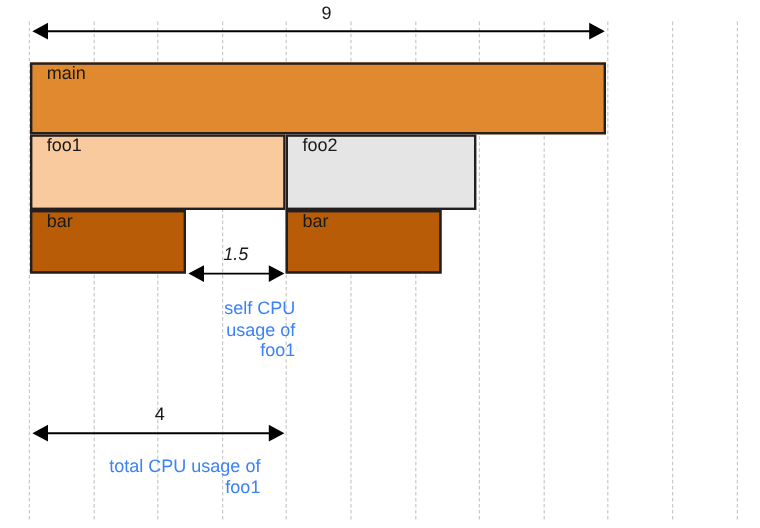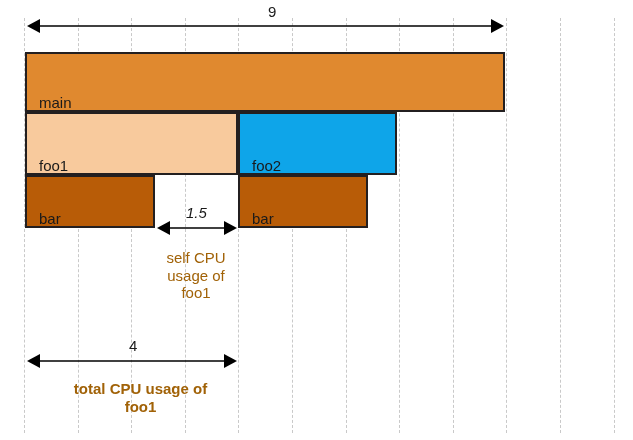--- a/index.html
+++ b/index.html
@@ -29,34 +29,34 @@
     top: 18px;
     width: 0;
     height: 415px;
     border-left: 1px dashed #c9c9c9;
   }
   .frame {
     position: absolute;
     box-sizing: border-box;
     border: 2px solid #0f766e;
     display: flex;
-    align-items: flex-end;
+    align-items: flex-start;
   }
   .frame-label {
     font-size: 15px;
     color: #1a1a1a;
     padding-left: 12px;
     line-height: 1;
     white-space: nowrap;
   }
   .annot-text {
     position: absolute;
     font-size: 15px;
-    color: #a16207;
-    text-align: center;
+    color: #3b82f6;
+    text-align: right;
     line-height: 1.18;
     white-space: pre-line;
   }
   .measure-value {
     position: absolute;
     font-size: 15px;
     color: #1a1a1a;
     text-align: center;
   }
   .arrow-svg {
@@ -84,21 +84,21 @@
       <div class="gridline" style="left: 613.6px; top: 18px; height: 415px;"></div>
     </div>
 
   <div id="frames-layer">
       <div class="frame" style="left: 25px; top: 52px; width: 480px; height: 60px; background: rgb(224, 137, 47); border-color: rgb(35, 31, 32);">
         <span class="frame-label">main</span>
       </div>
       <div class="frame" style="left: 25px; top: 112px; width: 213px; height: 63px; background: rgb(248, 202, 157); border-color: rgb(35, 31, 32);">
         <span class="frame-label">foo1</span>
       </div>
-      <div class="frame" style="left: 238px; top: 112px; width: 159px; height: 63px; background: #0ea5e9; border-color: rgb(35, 31, 32);">
+      <div class="frame" style="left: 238px; top: 112px; width: 159px; height: 63px; background: #e5e5e5; border-color: rgb(35, 31, 32);">
         <span class="frame-label">foo2</span>
       </div>
       <div class="frame" style="left: 25px; top: 175px; width: 130px; height: 53px; background: rgb(184, 92, 7); border-color: rgb(35, 31, 32);">
         <span class="frame-label">bar</span>
       </div>
       <div class="frame" style="left: 238px; top: 175px; width: 130px; height: 53px; background: rgb(184, 92, 7); border-color: rgb(35, 31, 32);">
         <span class="frame-label">bar</span>
       </div>
     </div>
 
@@ -117,17 +117,17 @@
       <div class="measure-value" style="left: 186px; top: 204px; font-style: italic;">1.5</div>
       <div class="annot-text" style="left: 146px; top: 249px; width: 100px;">self CPU
 usage of
 foo1</div>
       <svg class="arrow-svg" width="210" height="16" style="left: 27px; top: 353px;">
         <line x1="2" y1="8" x2="208" y2="8" stroke="#000000" stroke-width="1.6"></line>
         <polygon points="0,8 13,1 13,15" fill="#000000"></polygon>
         <polygon points="210,8 197,1 197,15" fill="#000000"></polygon>
       </svg>
       <div class="measure-value" style="left: 129px; top: 337px;">4</div>
-      <div class="annot-text" style="left: 48px; top: 380px; width: 185px; font-weight: bold;">total CPU usage of
+      <div class="annot-text" style="left: 32px; top: 380px; width: 185px;">total CPU usage of
 foo1</div>
     </div>
 
 </div>
 
 </body></html>

